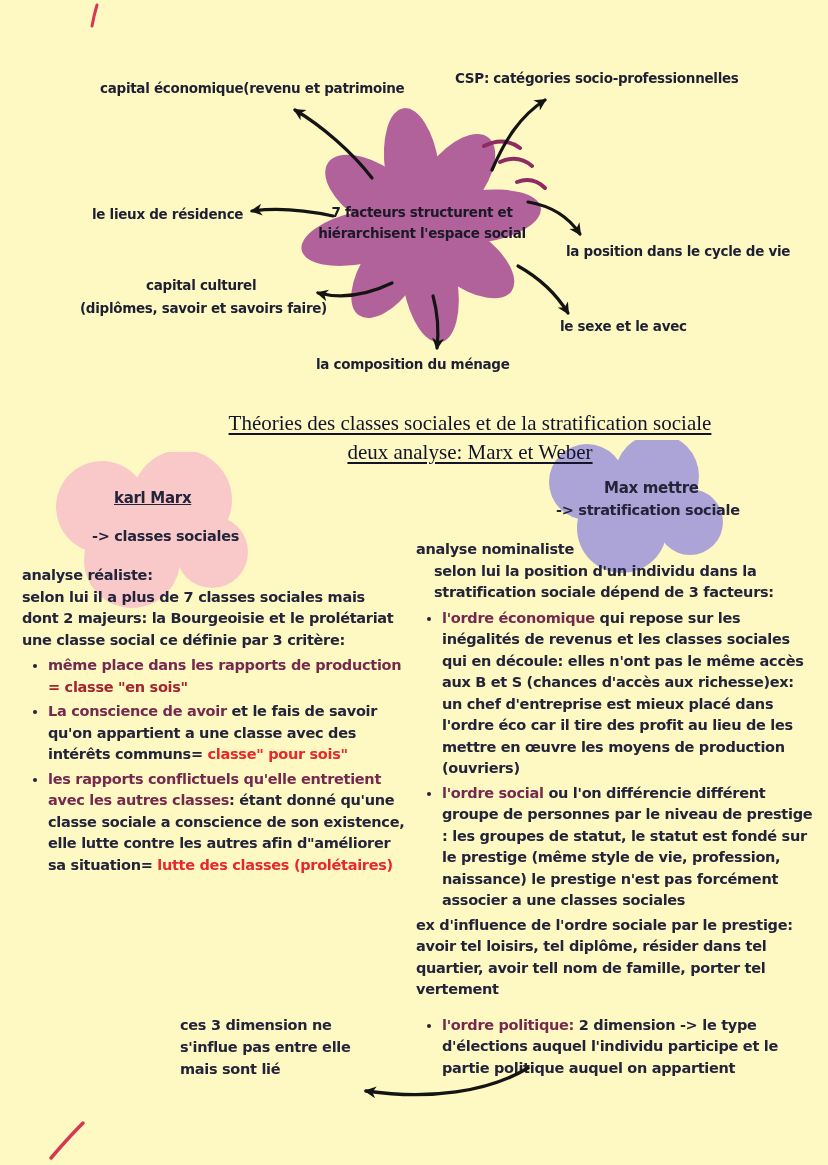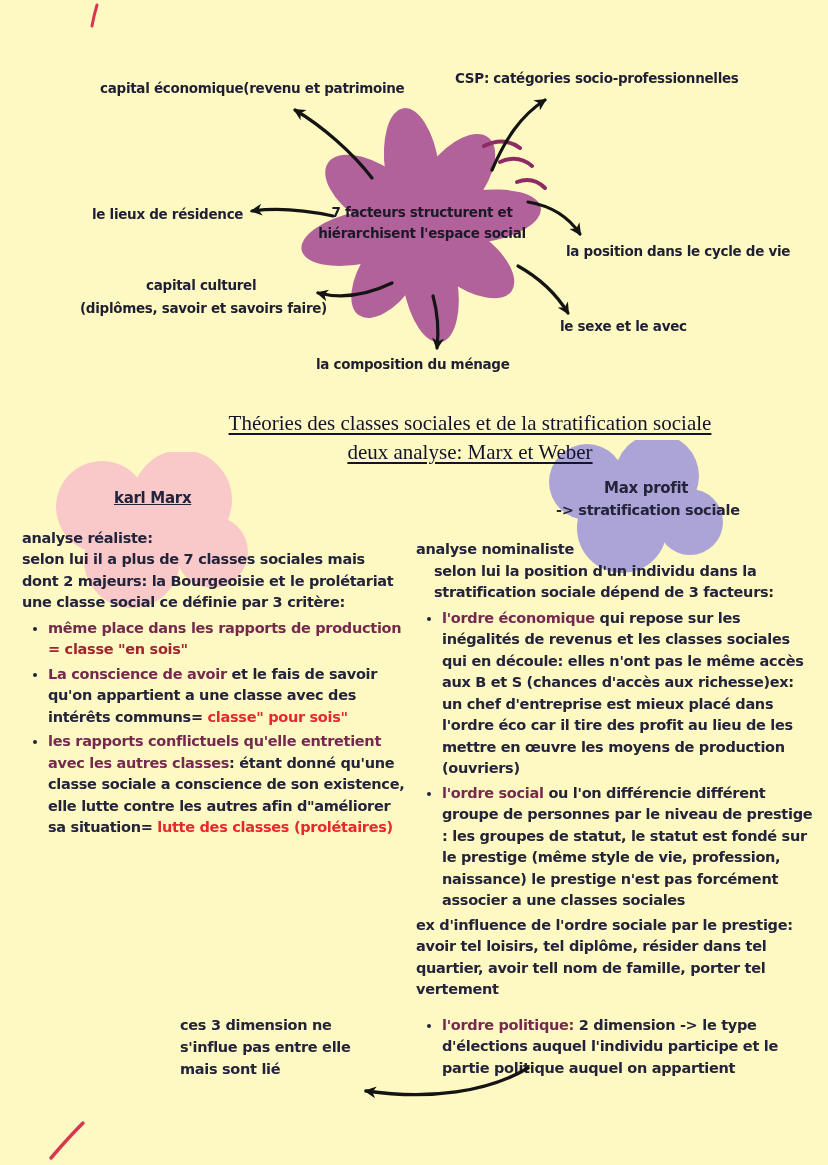--- a/index.html
+++ b/index.html
@@ -125,20 +125,21 @@
   <div class="col col-left">
     <svg class="blob blob-pink" width="240" height="162" viewBox="0 0 240 162">
       <g fill="#f9c9ca">
         <circle cx="70" cy="55" r="46"></circle>
         <circle cx="150" cy="48" r="50"></circle>
         <circle cx="100" cy="108" r="48"></circle>
         <circle cx="180" cy="100" r="36"></circle>
       </g>
     </svg>
     <div class="marx-name">karl Marx</div>
+    <div class="marx-sub">-&gt; classes sociales</div>
     <div class="center-text analysis">analyse réaliste:</div>
     <div class="center-text">selon lui il a plus de 7 classes sociales mais dont 2 majeurs: la Bourgeoisie et le prolétariat une classe social ce définie par 3 critère:</div>
     <ul class="bullets">
       <li>
         <span class="hl">même place dans les rapports de production</span><span class="dred"> = classe "en sois"</span>
       </li>
       <li>
         <span class="hl">La conscience de avoir</span><span> et le fais de savoir qu'on appartient a une classe avec des intérêts communs= </span><span class="red">classe" pour sois"</span>
       </li>
       <li>
@@ -149,21 +150,21 @@
 
   <div class="col col-right">
     <svg class="blob blob-purple" width="195" height="140" viewBox="0 0 195 140">
       <g fill="#aca3d6">
         <circle cx="55" cy="42" r="38"></circle>
         <circle cx="125" cy="36" r="42"></circle>
         <circle cx="90" cy="88" r="45"></circle>
         <circle cx="158" cy="82" r="33"></circle>
       </g>
     </svg>
-    <div class="weber-name">Max profit</div>
+    <div class="weber-name">Max mettre</div>
     <div class="weber-sub">-&gt; stratification sociale</div>
     <div class="center-text analysis">analyse nominaliste</div>
     <div class="center-text w-intro">selon lui la position d'un individu dans la stratification sociale dépend de 3 facteurs:</div>
     <ul class="bullets">
       <li>
         <span class="hl">l'ordre économique</span><span> qui repose sur les inégalités de revenus et les classes sociales qui en découle: elles n'ont pas le même accès aux B et S (chances d'accès aux richesse)ex: un chef d'entreprise est mieux placé dans l'ordre éco car il tire des profit au lieu de les mettre en œuvre les moyens de production (ouvriers)</span>
       </li>
       <li>
         <span class="hl">l'ordre social</span><span> ou l'on différencie différent groupe de personnes par le niveau de prestige : les groupes de statut, le statut est fondé sur le prestige (même style de vie, profession, naissance) le prestige n'est pas forcément associer a une classes sociales</span>
       </li>

